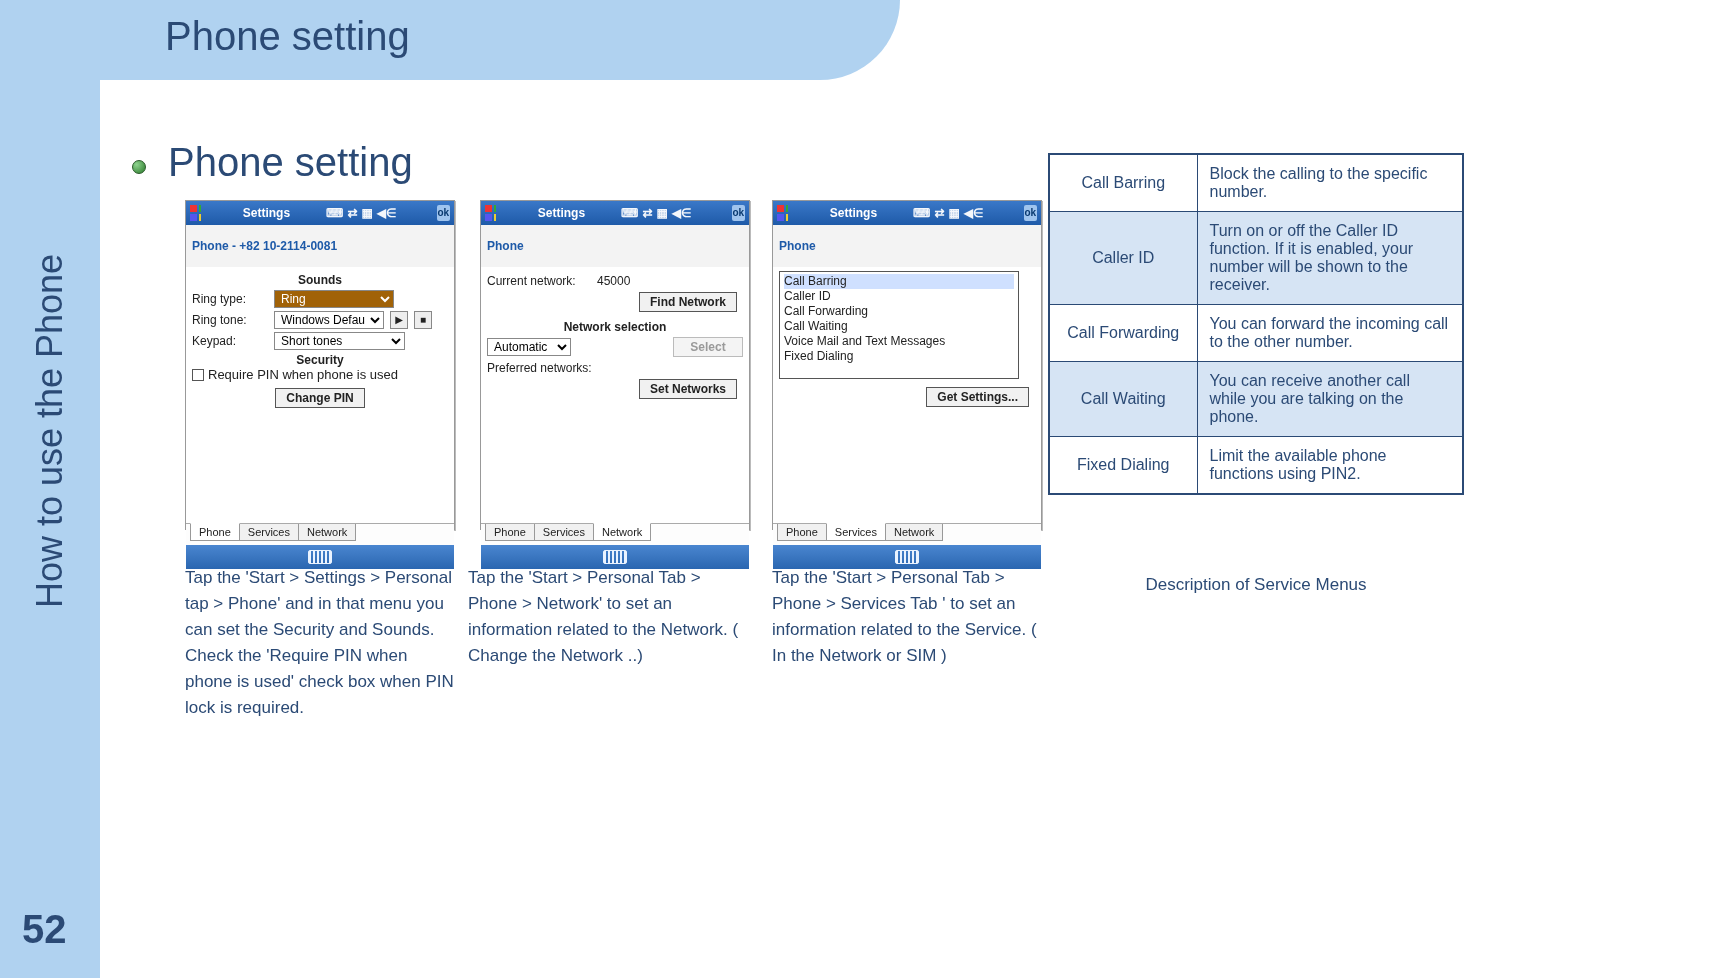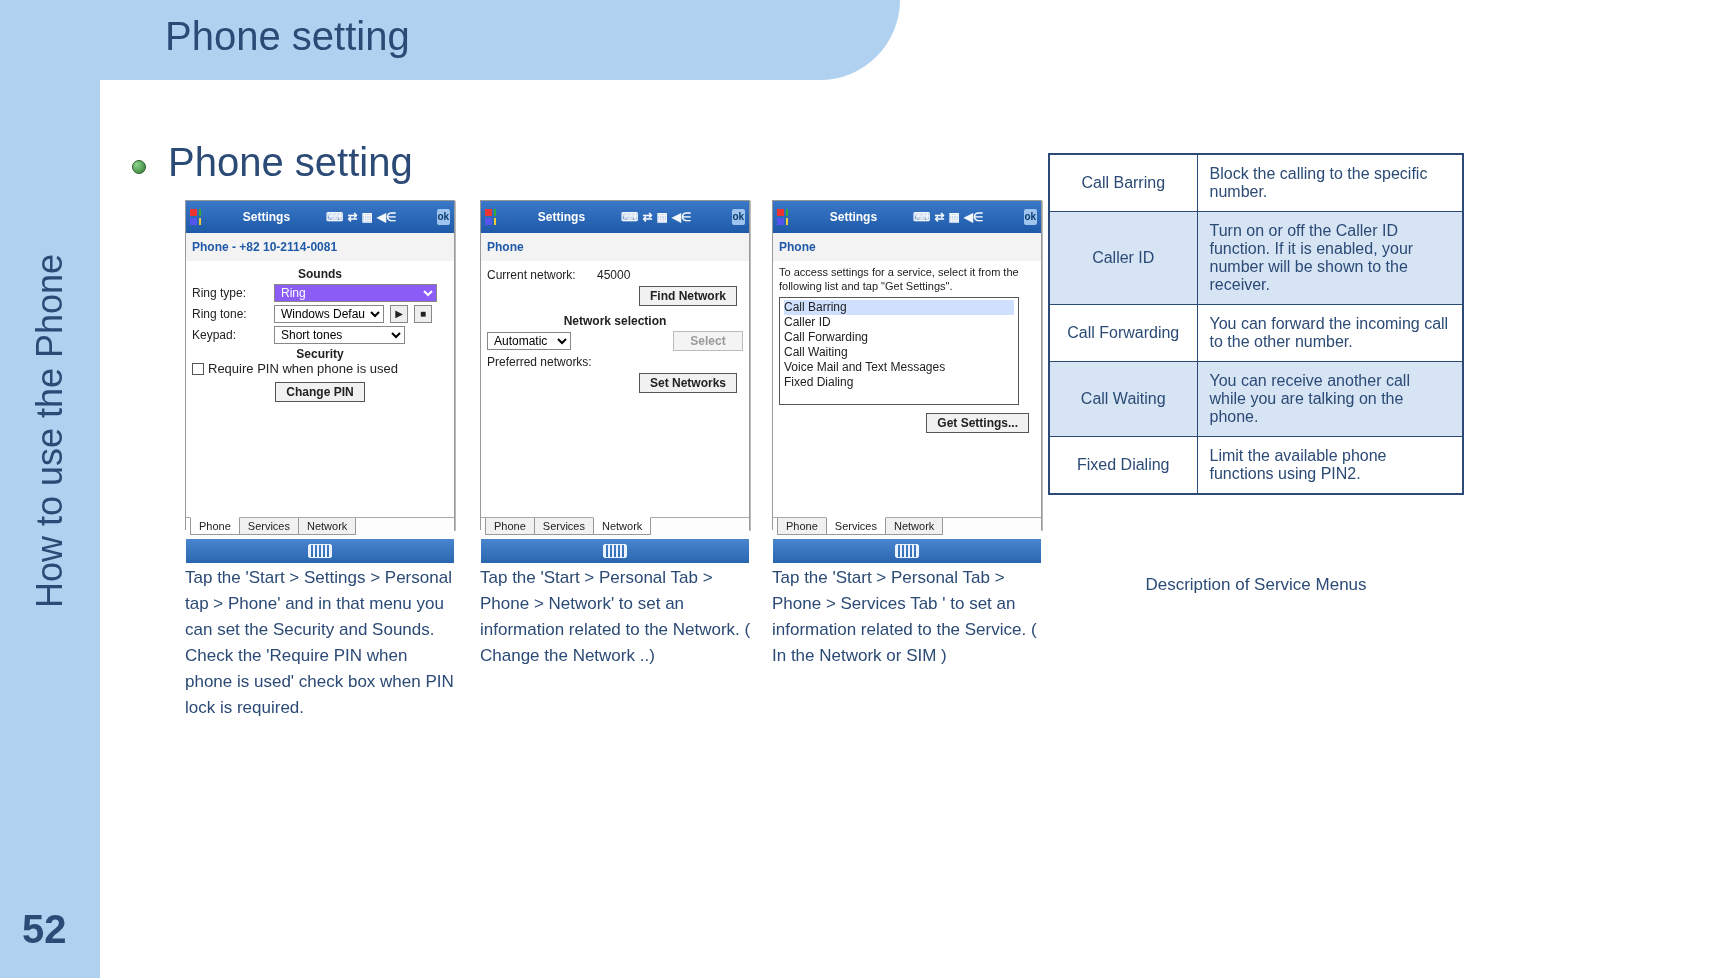--- a/index.html
+++ b/index.html
@@ -78,21 +78,21 @@
   }
   .pda-1 { left: 185px; }
   .pda-2 { left: 480px; }
   .pda-3 { left: 772px; }
   .pda .titlebar {
     height: 24px;
     background: linear-gradient(#3a78c8, #1e5aa8);
     color: #fff;
     display: flex;
     align-items: center;
-    padding: 16px 4px;
+    padding: 8px 4px;
     font-weight: 700;
     gap: 36px;
   }
   .pda .titlebar .win-icon {
     width: 16px; height: 16px;
     margin-right: 6px;
     background:
       linear-gradient(#e33,#e33) 0 0/7px 7px no-repeat,
       linear-gradient(#3a3,#3a3) 9px 0/7px 7px no-repeat,
       linear-gradient(#55e,#55e) 0 9px/7px 7px no-repeat,
@@ -108,21 +108,21 @@
     width: 20px; height: 16px;
     background: #9fc4ee;
     color: #0a3a70;
     font-size: 10px;
     line-height: 16px;
     text-align: center;
     border-radius: 2px;
     margin-left: 4px;
   }
   .pda .subheader {
-    padding: 7px 6px;
+    padding: 14px 6px;
     color: #1e5aa8;
     font-weight: 700;
   }
   .pda .body {
     background: #fff;
     margin: 0;
     height: 256px;
     padding: 4px 6px;
     overflow: hidden;
   }
@@ -204,21 +204,21 @@
   
   .caption {
     position: absolute;
     top: 565px;
     width: 272px;
     font-size: 17px;
     line-height: 26px;
     color: #2b4a75;
   }
   .cap-1 { left: 185px; }
-  .cap-2 { left: 480px; }
+  .cap-2 { left: 468px; }
   .cap-3 { left: 772px; }
   
   .svc-table {
     position: absolute;
     left: 1048px; top: 153px;
     width: 416px;
     border: 2px solid #2b4a75;
     border-collapse: collapse;
     font-size: 16px;
     color: #2b4a75;
@@ -267,21 +267,21 @@
       <span>▦</span>
       <span>◀∈</span>
     </span>
     <span class="ok">ok</span>
   </div>
   <div class="subheader">Phone - +82 10-2114-0081</div>
   <div class="body">
     <div class="group-label">Sounds</div>
     <div class="row">
       <label>Ring type:</label>
-      <select style="width:163px;color:#fff;background:#8b5cf6">
+      <select style="width:120px;color:#fff;background:#a16207">
         <option>Ring</option>
       </select>
     </div>
     <div class="row">
       <label>Ring tone:</label>
       <select style="width:110px">
         <option>Windows Default</option>
       </select>
       <span class="mini-btn">▶</span>
       <span class="mini-btn">■</span>
@@ -364,21 +364,20 @@
     <span class="status-icons">
       <span>⌨</span>
       <span>⇄</span>
       <span>▦</span>
       <span>◀∈</span>
     </span>
     <span class="ok">ok</span>
   </div>
   <div class="subheader">Phone</div>
   <div class="body">
-    <div style="font-size:11px;line-height:14px;margin-bottom:4px">To access settings for a service, select it from the following list and tap "Get Settings".</div>
     <div class="listbox">
       <div class="sel">Call Barring</div>
       <div>Caller ID</div>
       <div>Call Forwarding</div>
       <div>Call Waiting</div>
       <div>Voice Mail and Text Messages</div>
       <div>Fixed Dialing</div>
     </div>
     <div style="text-align:right;margin:8px 6px 0 0">
       <span class="btn">Get Settings...</span>

